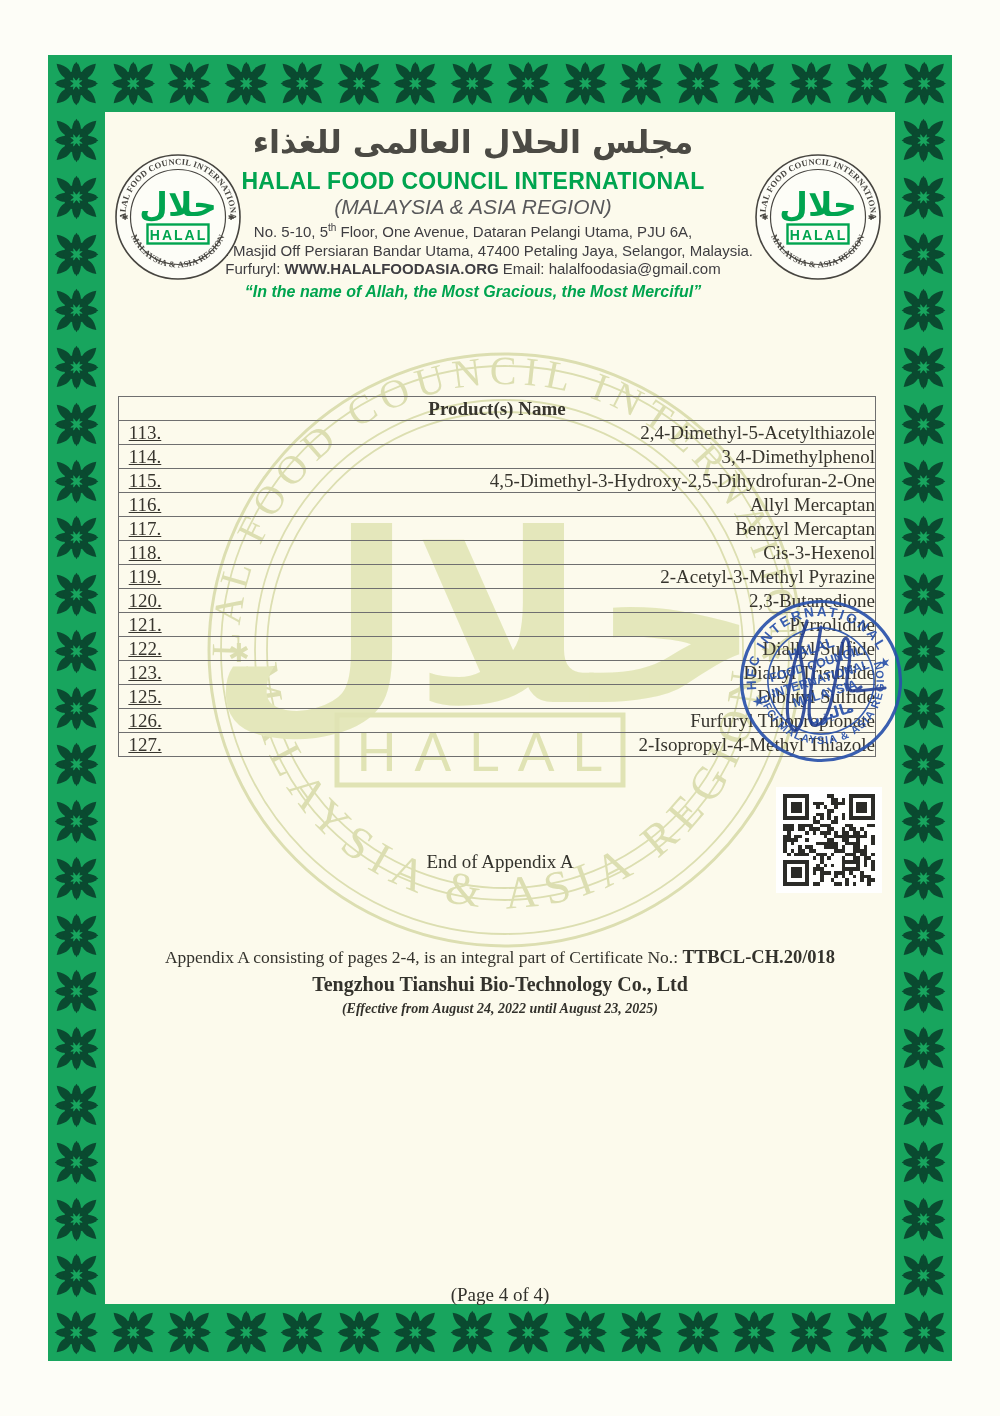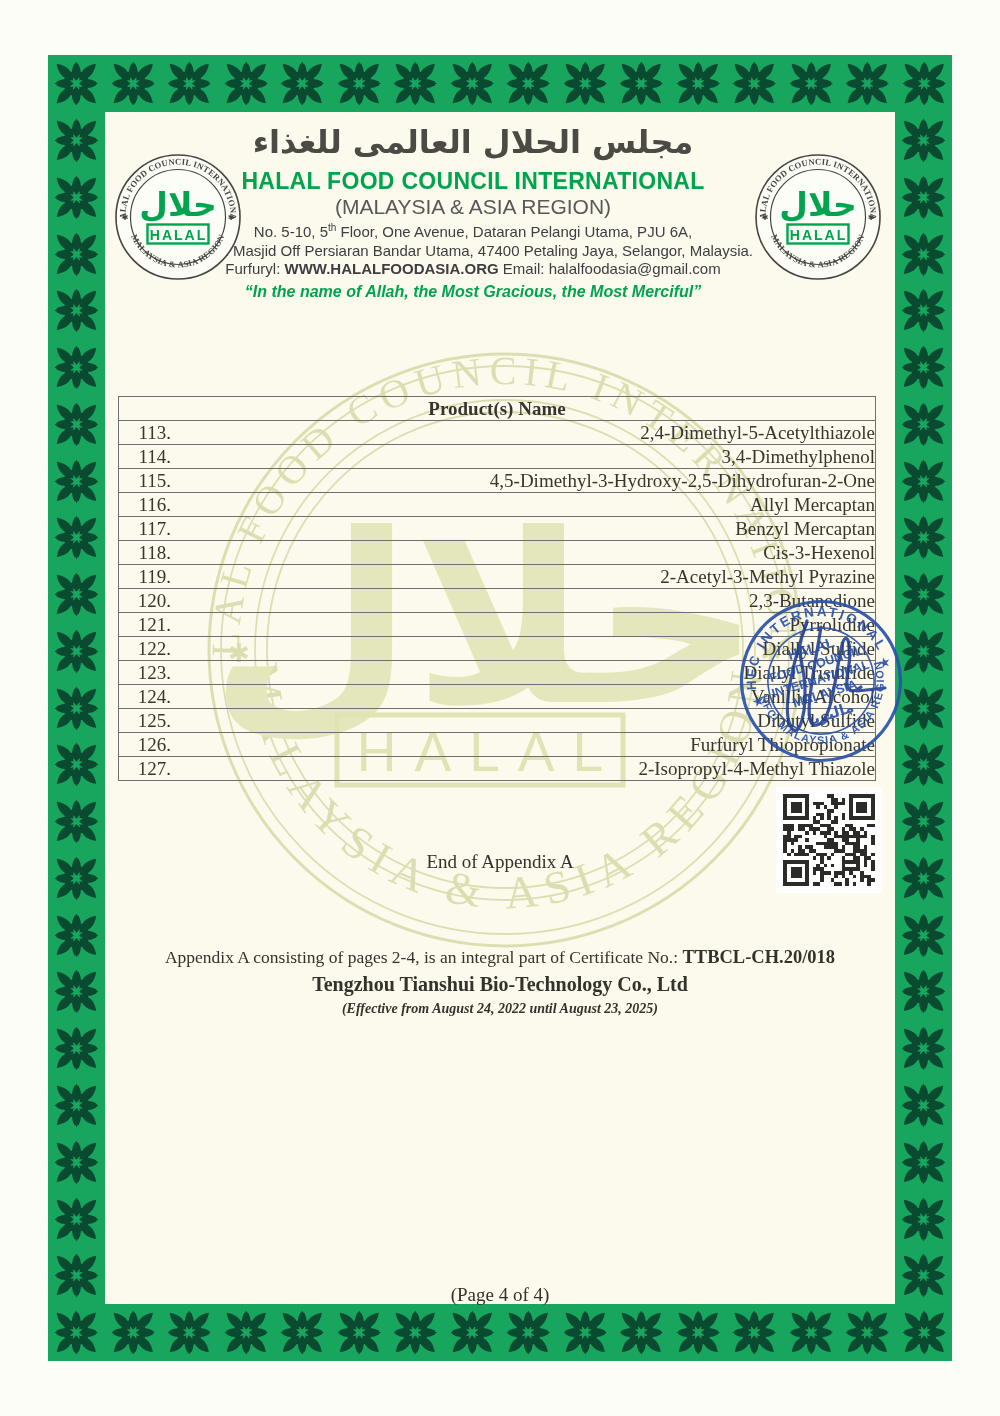--- a/index.html
+++ b/index.html
@@ -13,21 +13,21 @@
   .strip-bottom{left:48px;top:1304px;width:904px;height:57px;}
   .strip-left{left:48px;top:112px;width:57px;height:1192px;flex-direction:column;}
   .strip-right{left:895px;top:112px;width:57px;height:1192px;flex-direction:column;}
   .tile{flex:1 1 auto;color:#0a4a30;display:block;}
 
   
   .header-block{position:absolute;left:105px;top:120px;width:736px;text-align:center;}
   .arabic-title{font-family:"DejaVu Sans",sans-serif;font-size:32px;font-weight:bold;
                 color:#4b4a44;line-height:44px;}
   .org-name{font-size:23px;font-weight:bold;color:#00a44f;line-height:27px;letter-spacing:.3px;margin-top:4px;}
-  .region{font-size:21px;color:#58585a;line-height:24px;font-weight:500;}
+  .region{font-size:21px;font-style:italic;color:#58585a;line-height:24px;font-weight:500;}
   .addr{font-size:15px;color:#3e3d41;line-height:18.5px;}
   .addr b{font-weight:bold;text-align:right;}
   .quote{font-size:16px;font-weight:bold;font-style:italic;color:#00a44f;line-height:20px;margin-top:3px;}
   sup{font-size:10px;}
 
   .halal-seal{position:absolute;width:130px;height:132px;}
   .seal-left{left:113px;top:152px;}
   .seal-right{left:753px;top:152px;}
   .seal-arc{font-family:"Liberation Serif",serif;font-size:8.6px;font-weight:bold;fill:#474540;letter-spacing:.25px;}
   .seal-star{font-size:8px;fill:#474540;text-anchor:middle;}
@@ -44,21 +44,21 @@
   .wm-arabic{font-family:"DejaVu Sans",sans-serif;font-size:235px;font-weight:bold;fill:#e2e6b6;text-anchor:middle;}
   .wm-halal{font-family:"Liberation Sans",sans-serif;font-size:55px;fill:#dde1ae;letter-spacing:18px;text-anchor:middle;}
 
   
   .product-table{position:absolute;left:118px;top:396px;width:758px;z-index:1;
                  border-collapse:collapse;font-family:"Liberation Serif",serif;color:#37352e;}
   .product-table td,.product-table th{border-bottom:1px solid #6f6f6f;padding:0;height:23px;
                  font-size:19px;vertical-align:middle;background:transparent;}
   .product-table{border:1px solid #6f6f6f;}
   .th-name{font-weight:bold;text-align:center;height:24px;font-size:19.5px;}
-  .cell-no{width:52px;padding-left:12px;text-align:right;}
+  .cell-no{width:52px;padding-left:12px;text-align:center;text-decoration:underline;}
   .cell-name{padding-left:14px;text-align:right;}
 
   
   .stamp{position:absolute;left:736px;top:596px;width:170px;height:170px;z-index:3;opacity:.92;}
   .stamp-arc{font-family:"Liberation Sans",sans-serif;font-weight:bold;fill:#2a52ab;}
   .stamp-line{font-family:"Liberation Sans",sans-serif;font-weight:bold;fill:#2a52ab;text-anchor:middle;}
   .stamp-arabic{font-family:"DejaVu Sans",sans-serif;}
   .qr{position:absolute;left:776px;top:787px;width:106px;height:106px;z-index:2;}
 
   
@@ -433,24 +433,20 @@
           <td class="cell-no">121.</td>
           <td class="cell-name">Pyrrolidine</td>
         </tr>
         <tr>
           <td class="cell-no">122.</td>
           <td class="cell-name">Diallyl Sulfide</td>
         </tr>
         <tr>
           <td class="cell-no">123.</td>
           <td class="cell-name">Diallyl Trisulfide</td>
-        </tr>
-        <tr>
-          <td class="cell-no">124.</td>
-          <td class="cell-name">Vanillic Alcohol</td>
         </tr>
         <tr>
           <td class="cell-no">125.</td>
           <td class="cell-name">Dibutyl Sulfide</td>
         </tr>
         <tr>
           <td class="cell-no">126.</td>
           <td class="cell-name">Furfuryl Thiopropionate</td>
         </tr>
         <tr>

